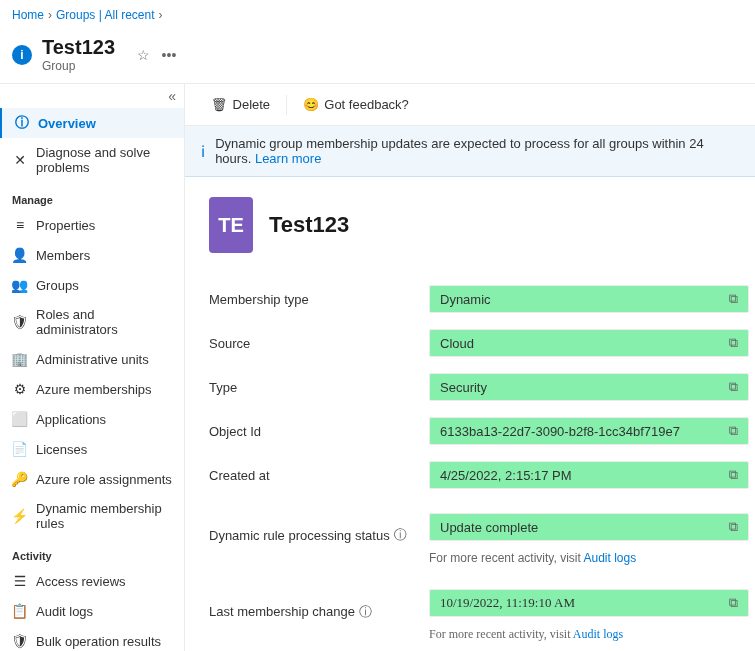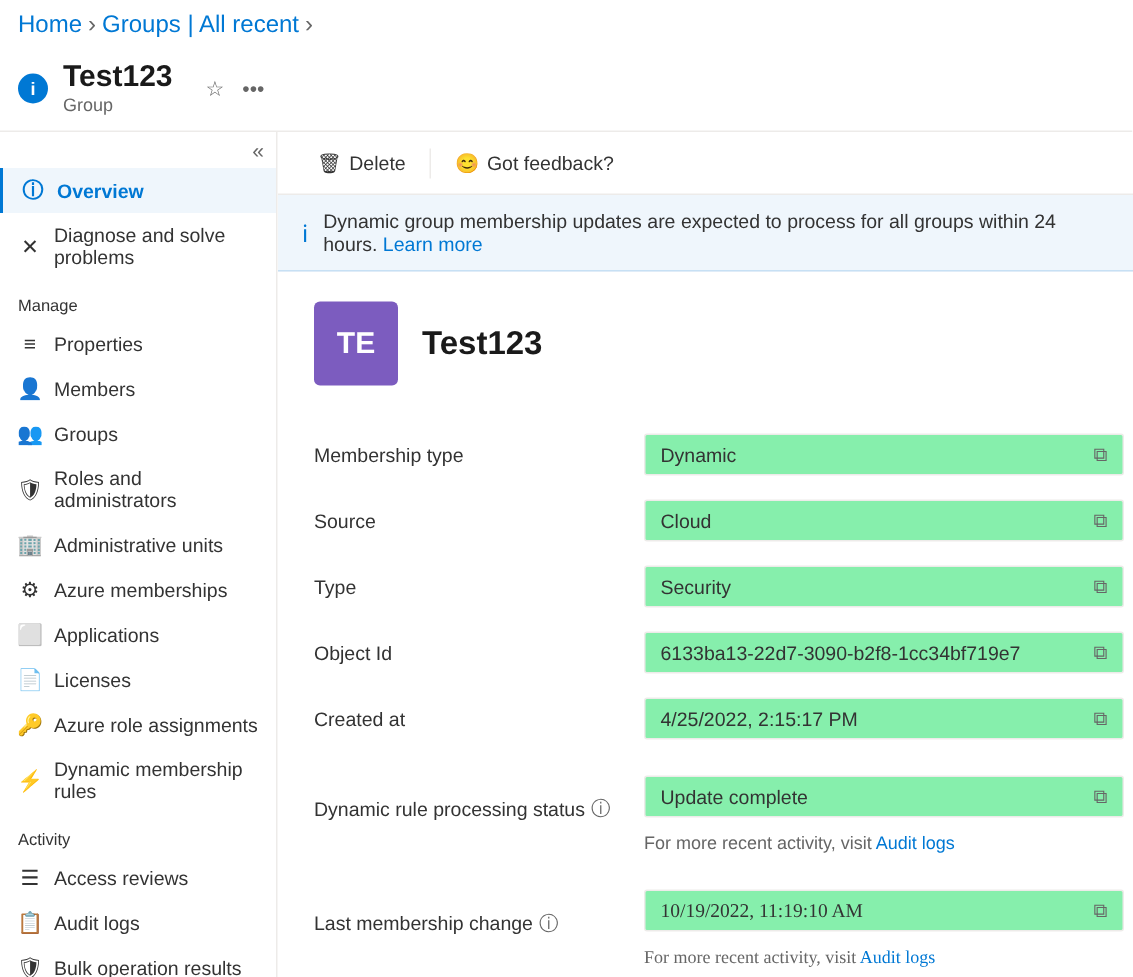--- a/index.html
+++ b/index.html
@@ -1,54 +1,54 @@
 <!DOCTYPE html>
 <html><head>
   <meta charset="utf-8">
   <style>
     * { box-sizing: border-box; margin: 0; padding: 0; }
     body { font-family: 'Segoe UI', Arial, sans-serif; font-size: 13px; color: #333; background: #fff; }
     
-    .breadcrumb { display: flex; align-items: center; gap: 4px; padding: 8px 12px; font-size: 16px; color: #0078d4; }
+    .breadcrumb { display: flex; align-items: center; gap: 4px; padding: 8px 12px; font-size: 12px; color: #0078d4; }
     .breadcrumb span { color: #666; }
     .breadcrumb a { color: #0078d4; text-decoration: none; }
     
     .header { display: flex; align-items: center; padding: 6px 12px 10px 12px; gap: 10px; }
     .header-icon { width: 20px; height: 20px; background: #0078d4; border-radius: 50%; display: flex; align-items: center; justify-content: center; color: white; font-size: 12px; font-weight: bold; }
     .header-title { font-size: 20px; font-weight: 600; color: #1a1a1a; }
     .header-subtitle { font-size: 12px; color: #666; }
     .header-actions { margin-left: 8px; display: flex; gap: 4px; }
     .header-action-btn { background: none; border: none; cursor: pointer; color: #666; font-size: 14px; padding: 2px 4px; }
     
     .main-layout { display: flex; height: calc(651px - 80px); }
     
     .sidebar { width: 185px; min-width: 185px; border-right: 1px solid #edebe9; overflow-y: auto; padding-bottom: 20px; }
     .sidebar-collapse { display: flex; justify-content: flex-end; padding: 4px 8px; }
     .sidebar-collapse-btn { background: none; border: none; cursor: pointer; color: #666; font-size: 14px; }
     
     .sidebar-item { display: flex; align-items: center; gap: 8px; padding: 7px 12px; cursor: pointer; font-size: 13px; color: #333; text-decoration: none; }
     .sidebar-item.active { background: #eff6fc; color: #0078d4; font-weight: 600; border-left: 2px solid #0078d4; }
     .sidebar-item .s-icon { width: 16px; height: 16px; display: flex; align-items: center; justify-content: center; font-size: 14px; flex-shrink: 0; }
     
-    .sidebar-section-label { padding: 12px 12px 4px 12px; font-size: 11px; font-weight: 400; color: #333; text-transform: none; }
+    .sidebar-section-label { padding: 12px 12px 4px 12px; font-size: 11px; font-weight: 700; color: #333; text-transform: none; }
     
     .content { flex: 1; overflow-y: auto; padding: 0; }
     
     .toolbar { display: flex; align-items: center; gap: 2px; padding: 8px 16px; border-bottom: 1px solid #edebe9; }
     .toolbar-btn { display: flex; align-items: center; gap: 5px; padding: 5px 10px; background: none; border: none; cursor: pointer; color: #333; font-size: 13px; border-radius: 2px; }
     .toolbar-separator { width: 1px; height: 20px; background: #edebe9; margin: 0 4px; }
     
     .info-banner { display: flex; align-items: center; gap: 10px; padding: 10px 16px; background: #eff6fc; border-bottom: 1px solid #c7e0f4; font-size: 13px; color: #333; margin: 0; }
     .info-banner .info-icon { color: #0078d4; font-size: 16px; flex-shrink: 0; }
     .info-banner a { color: #0078d4; text-decoration: none; }
     
     .group-detail { padding: 20px 24px; }
     
     .group-header { display: flex; align-items: center; gap: 16px; margin-bottom: 24px; }
-    .group-avatar { width: 56px; height: 56px; background: #7c5cbf; border-radius: 4px; display: flex; align-items: center; justify-content: center; color: white; font-size: 20px; font-weight: 700; flex-shrink: 0; }
+    .group-avatar { width: 44px; height: 56px; background: #7c5cbf; border-radius: 4px; display: flex; align-items: center; justify-content: center; color: white; font-size: 20px; font-weight: 700; flex-shrink: 0; }
     .group-name { font-size: 22px; font-weight: 600; color: #1a1a1a; }
     
     .properties-grid { display: grid; grid-template-columns: 220px 1fr; gap: 0; }
     .prop-label { padding: 10px 0; font-size: 13px; color: #333; display: flex; align-items: center; gap: 4px; text-align: right; }
     .prop-value { padding: 8px 0; display: flex; align-items: center; gap: 8px; }
     .prop-value-box { display: flex; align-items: center; border: 1px solid #edebe9; background: #86efac; padding: 5px 10px; min-width: 320px; max-width: 420px; font-size: 13px; color: #333; border-radius: 2px; justify-content: space-between; }
     .prop-value-box .copy-icon { color: #666; cursor: pointer; font-size: 13px; flex-shrink: 0; }
     .prop-info-icon { color: #666; font-size: 13px; cursor: help; }
     
     .sub-text { font-size: 12px; color: #666; margin-top: 2px; }

